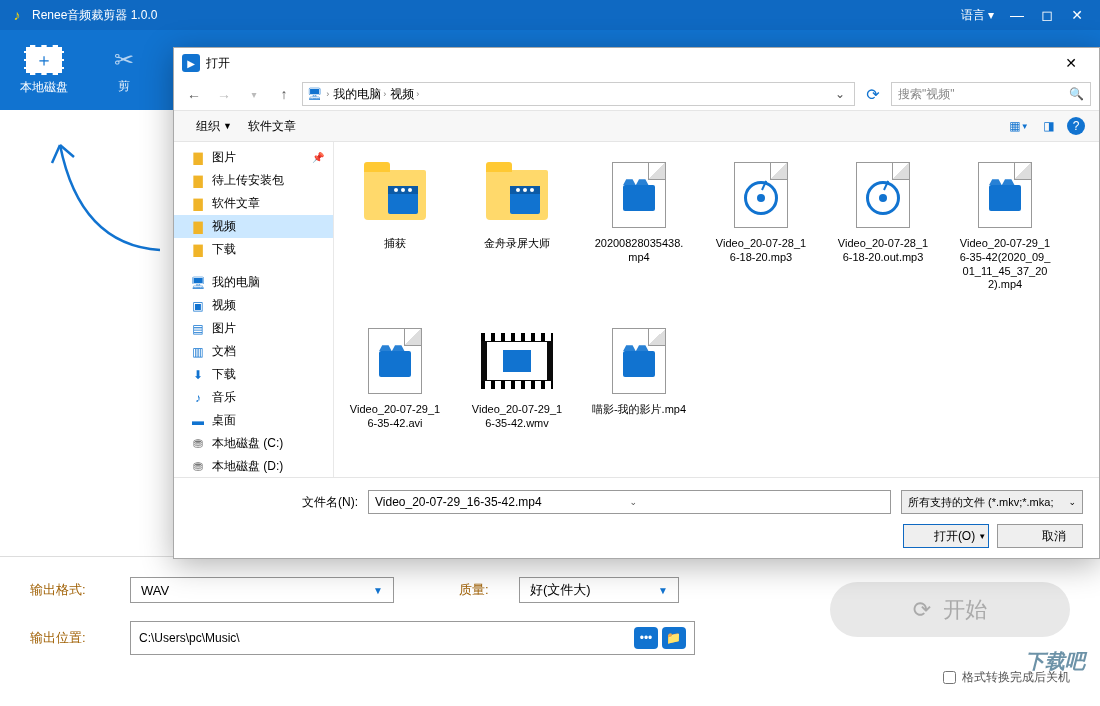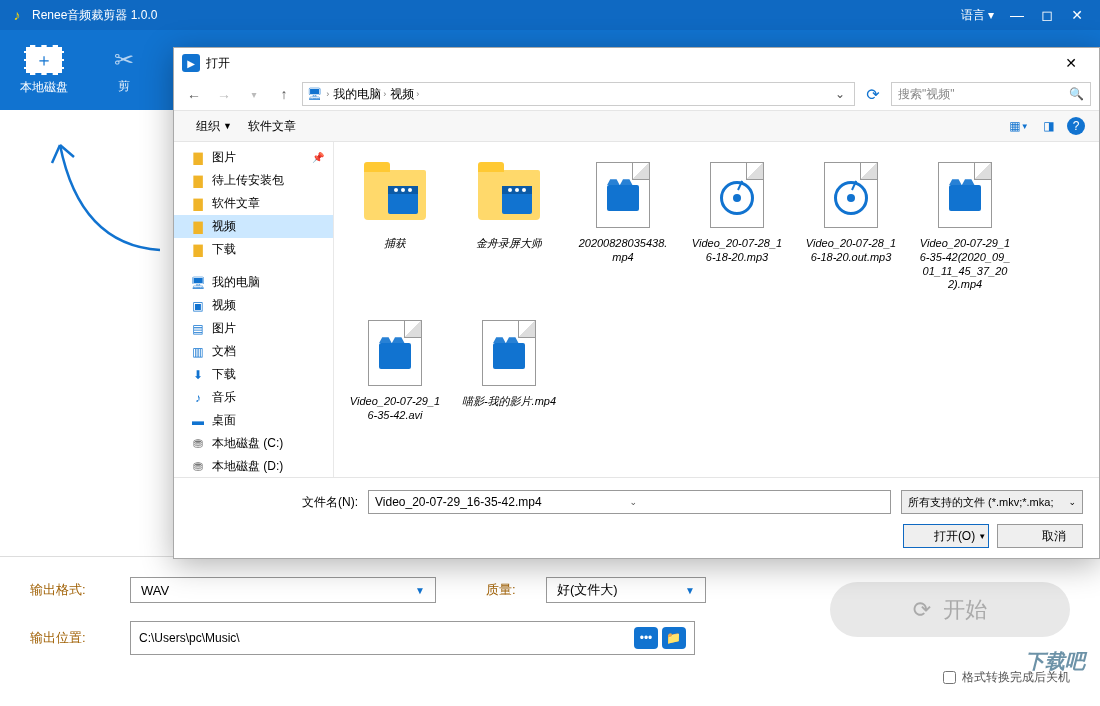--- a/index.html
+++ b/index.html
@@ -63,21 +63,21 @@
 .tb-icon { width: 24px; height: 24px; display: flex; align-items: center; justify-content: center; cursor: pointer; margin-left: 6px; }
 
 .body-row { flex: 1; display: flex; overflow: hidden; }
 .tree { width: 160px; border-right: 1px solid #e8e8e8; overflow-y: auto; padding: 4px 0; font-size: 12px; }
 .tree-item { display: flex; align-items: center; padding: 3px 8px 3px 16px; gap: 6px; cursor: pointer; }
 .tree-item.selected { background: #cce8ff; }
 .tree-item .pin { margin-left: auto; color: #888; font-size: 10px; }
 .tree-gap { height: 10px; }
 .tri-icon { width: 16px; height: 16px; display: flex; align-items: center; justify-content: center; font-size: 12px; }
 
-.files { flex: 1; overflow: auto; padding: 10px 8px; display: flex; flex-wrap: wrap; align-content: flex-start; gap: 8px; font-style: italic; }
+.files { flex: 1; overflow: auto; padding: 10px 8px; display: flex; flex-wrap: wrap; align-content: flex-start; gap: 16px; }
 .file-item { width: 106px; height: 150px; display: flex; flex-direction: column; align-items: center; padding: 6px 4px; cursor: pointer; font-size: 11px; text-align: center; border: 1px solid transparent; }
 .file-item.selected { background: #cce8ff; border-color: #99ccf3; }
 .file-thumb { width: 72px; height: 72px; margin-bottom: 6px; display: flex; align-items: center; justify-content: center; position: relative; }
 .file-name { line-height: 1.25; word-break: break-all; max-height: 56px; overflow: hidden; }
 
 
 .thumb-folder { width: 62px; height: 50px; background: #ffd96b; border-radius: 2px 2px 4px 4px; position: relative; }
 .thumb-folder::before { content: ""; position: absolute; top: -8px; left: 0; width: 26px; height: 10px; background: #ffc933; border-radius: 3px 3px 0 0; }
 .thumb-folder .inner { position: absolute; right: 8px; bottom: 6px; width: 30px; height: 28px; background: #1173d0; border-radius: 2px; }
 .thumb-folder .inner::before { content: ""; position: absolute; top: 0; left: 0; right: 0; height: 8px; background: #0c5aa6; }
@@ -148,25 +148,25 @@
       <div>1.</div>
       <div>2.</div>
       <div>3.</div>
       <div>4.</div>
     </div>
   </div>
 
   <div class="bottom-panel">
     <div class="form-row">
       <span class="form-label">输出格式:</span>
-      <div class="select-box" style="width:306px">
+      <div class="select-box" style="width:264px">
         <span>WAV</span>
           <span class="caret">▼</span>
       </div>
-      <span class="form-label" style="margin-left:50px;width:60px">质量:</span>
+      <span class="form-label" style="margin-left:65px;width:60px">质量:</span>
       <div class="select-box" style="width:160px">
         <span>好(文件大)</span>
           <span class="caret">▼</span>
       </div>
     </div>
     <div class="form-row">
       <span class="form-label">输出位置:</span>
       <div class="path-box">
         <input value="C:\Users\pc\Music\" style="">
         <div class="icon-btn blue">•••</div>
@@ -344,20 +344,29 @@
         <div class="file-item">
           <div class="file-thumb">
             <div class="thumb-doc">
               <div class="vid-ic"></div>
             </div>
           </div>
           <div class="file-name">Video_20-07-29​_16-35-42.avi</div>
         </div>
         <div class="file-item">
           <div class="file-thumb">
+            <div class="thumb-film white">
+              <div class="inner"></div>
+              <div class="vid-ic2"></div>
+            </div>
+          </div>
+          <div class="file-name">Video_20-07-29​_16-35-42.wmv</div>
+        </div>
+        <div class="file-item">
+          <div class="file-thumb">
             <div class="thumb-doc">
               <div class="vid-ic"></div>
             </div>
           </div>
           <div class="file-name">喵影-我的影片.​mp4</div>
         </div>
       </div>
   </div>
 
   <div class="footer-row">

